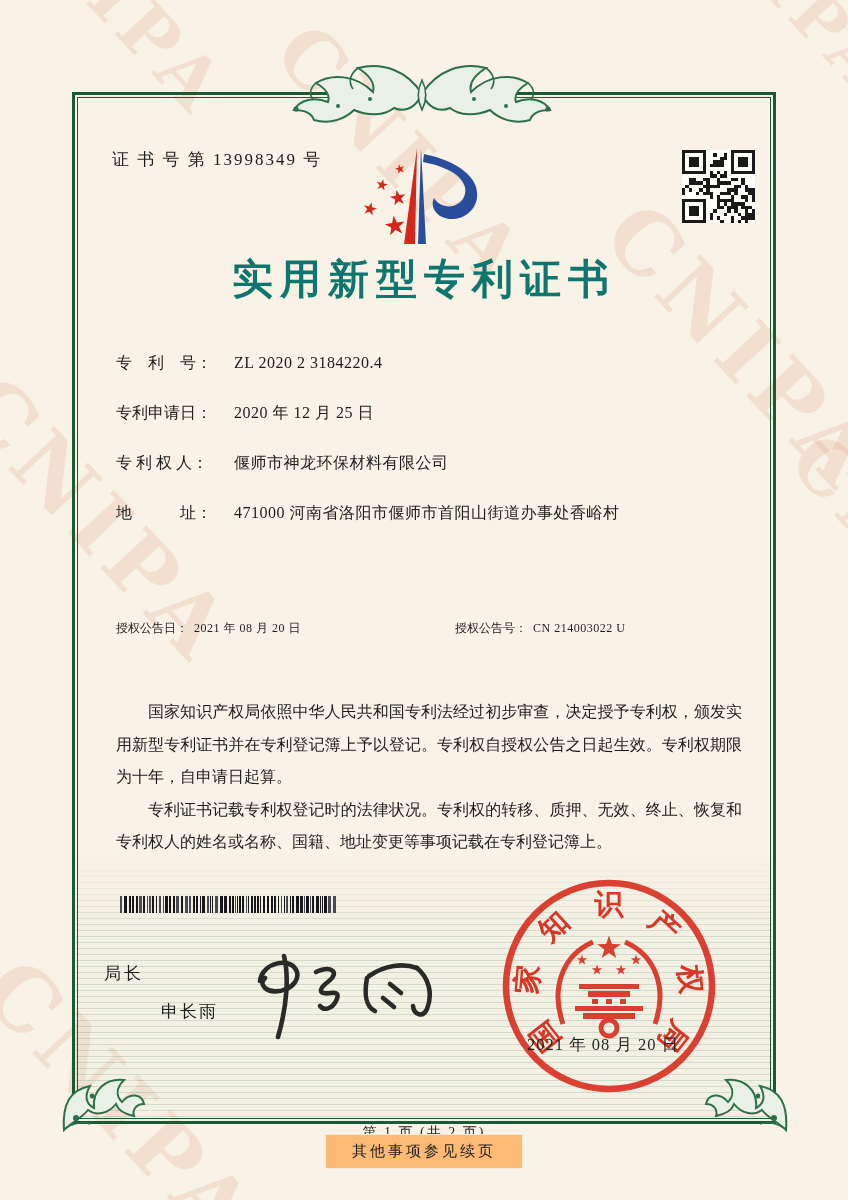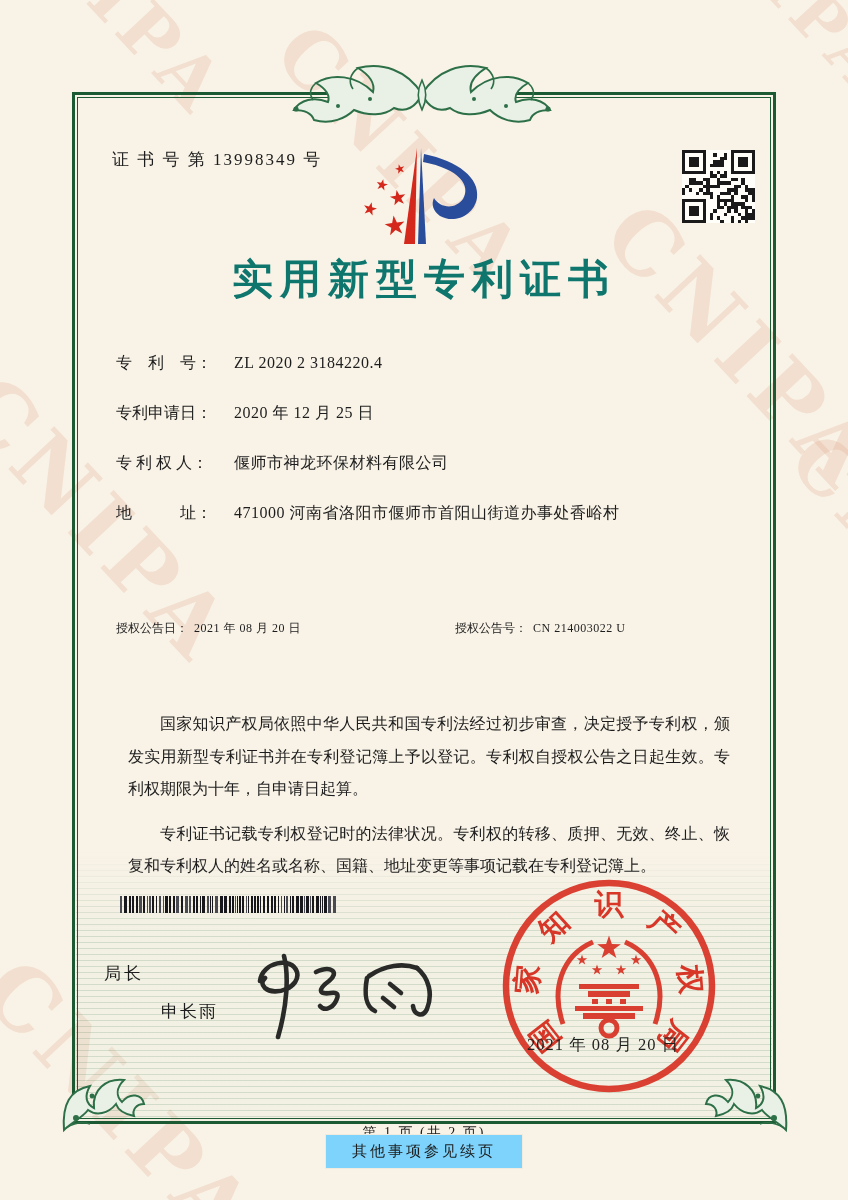--- a/index.html
+++ b/index.html
@@ -60,21 +60,21 @@
   .f-label{display:inline-block; min-width:112px; white-space:pre;}
   .f-value{margin-left:6px; letter-spacing:0.5px;}
   .grant-row{position:absolute; left:116px; top:620px; width:626px; font-size:12px;}
   .grant-right{position:absolute; left:339px; top:0;}
   .grant-row .f-label{min-width:0;}
   
   .body-text{
     position:absolute; left:116px; top:696px; width:626px;
     font-size:16px; line-height:32.5px; text-align:justify;
   }
-  .body-text p{margin:12px; text-indent:2em;}
+  .body-text p{margin:0; text-indent:2em;}
   
   .barcode{position:absolute; left:120px; top:896px;}
   .director-title{
     position:absolute; left:104px; top:962px; font-size:17px;
     font-family:Liberation Serif, serif; letter-spacing:3px;
   }
   .director-name{
     position:absolute; left:118px; top:1000px; font-size:17px;
     font-family:"Liberation Sans","DejaVu Sans",sans-serif; letter-spacing:2px;margin-left:43px;
   }
@@ -83,21 +83,21 @@
   .seal-date{
     position:absolute; left:30px; top:160px; width:170px;
     font-size:16.5px; color:#111; letter-spacing:1px; white-space:nowrap;
   }
   .page-footer{
     position:absolute; left:0; top:1124px; width:100%; text-align:center;
     font-size:14px; letter-spacing:2px;
   }
   .note-box{
     position:absolute; left:50%; top:1134px; transform:translateX(-50%);
-    background:#7dd3fc; border:1px solid #f0ebdd; padding:7px 26px;
+    background:#fdba74; border:1px solid #f0ebdd; padding:7px 26px;
     font-size:15px; letter-spacing:3px; white-space:nowrap;
   }
 </style>
 </head>
 <body>
 
 <svg width="0" height="0" style="position:absolute">
   <defs>
     <polygon id="star5" points="0,-10 2.29,-3.16 9.51,-3.09 3.71,1.21 5.88,8.09 0,3.9 -5.88,8.09 -3.71,1.21 -9.51,-3.09 -2.29,-3.16"></polygon>
     <g id="top-orn-half">

